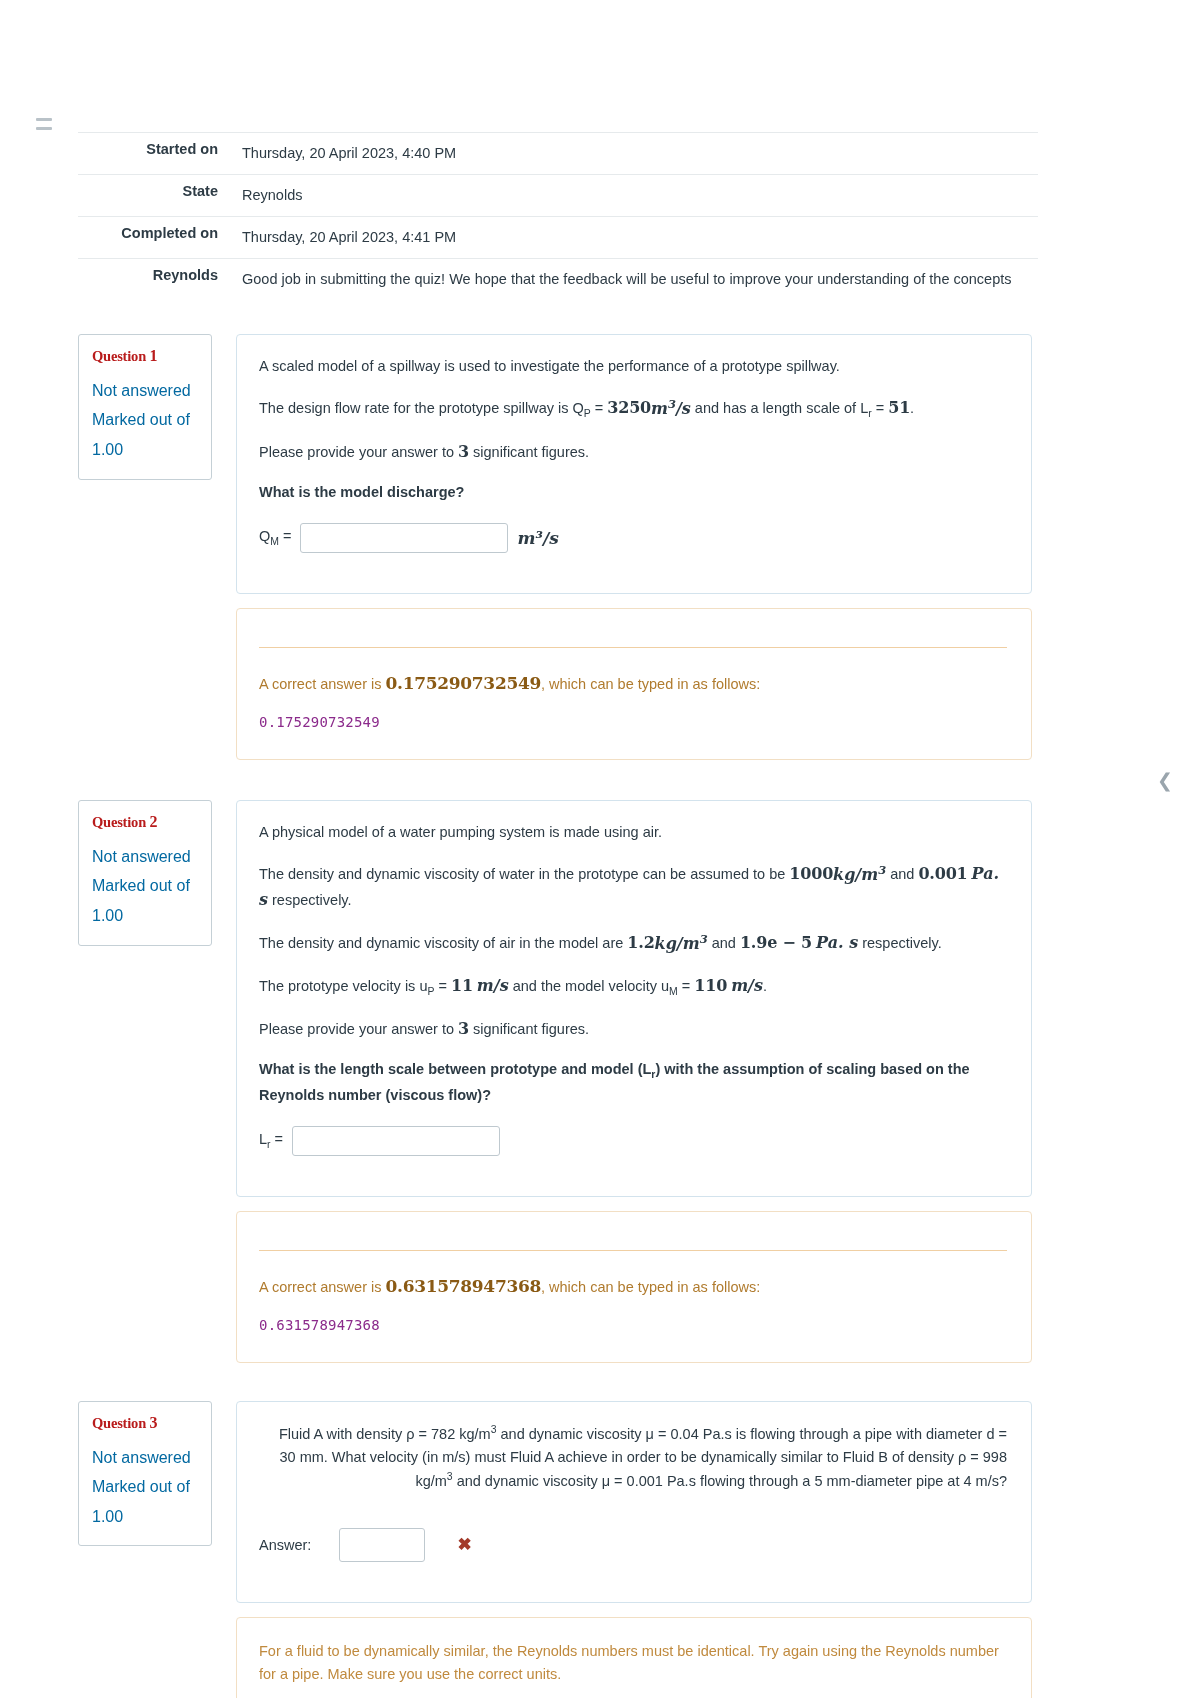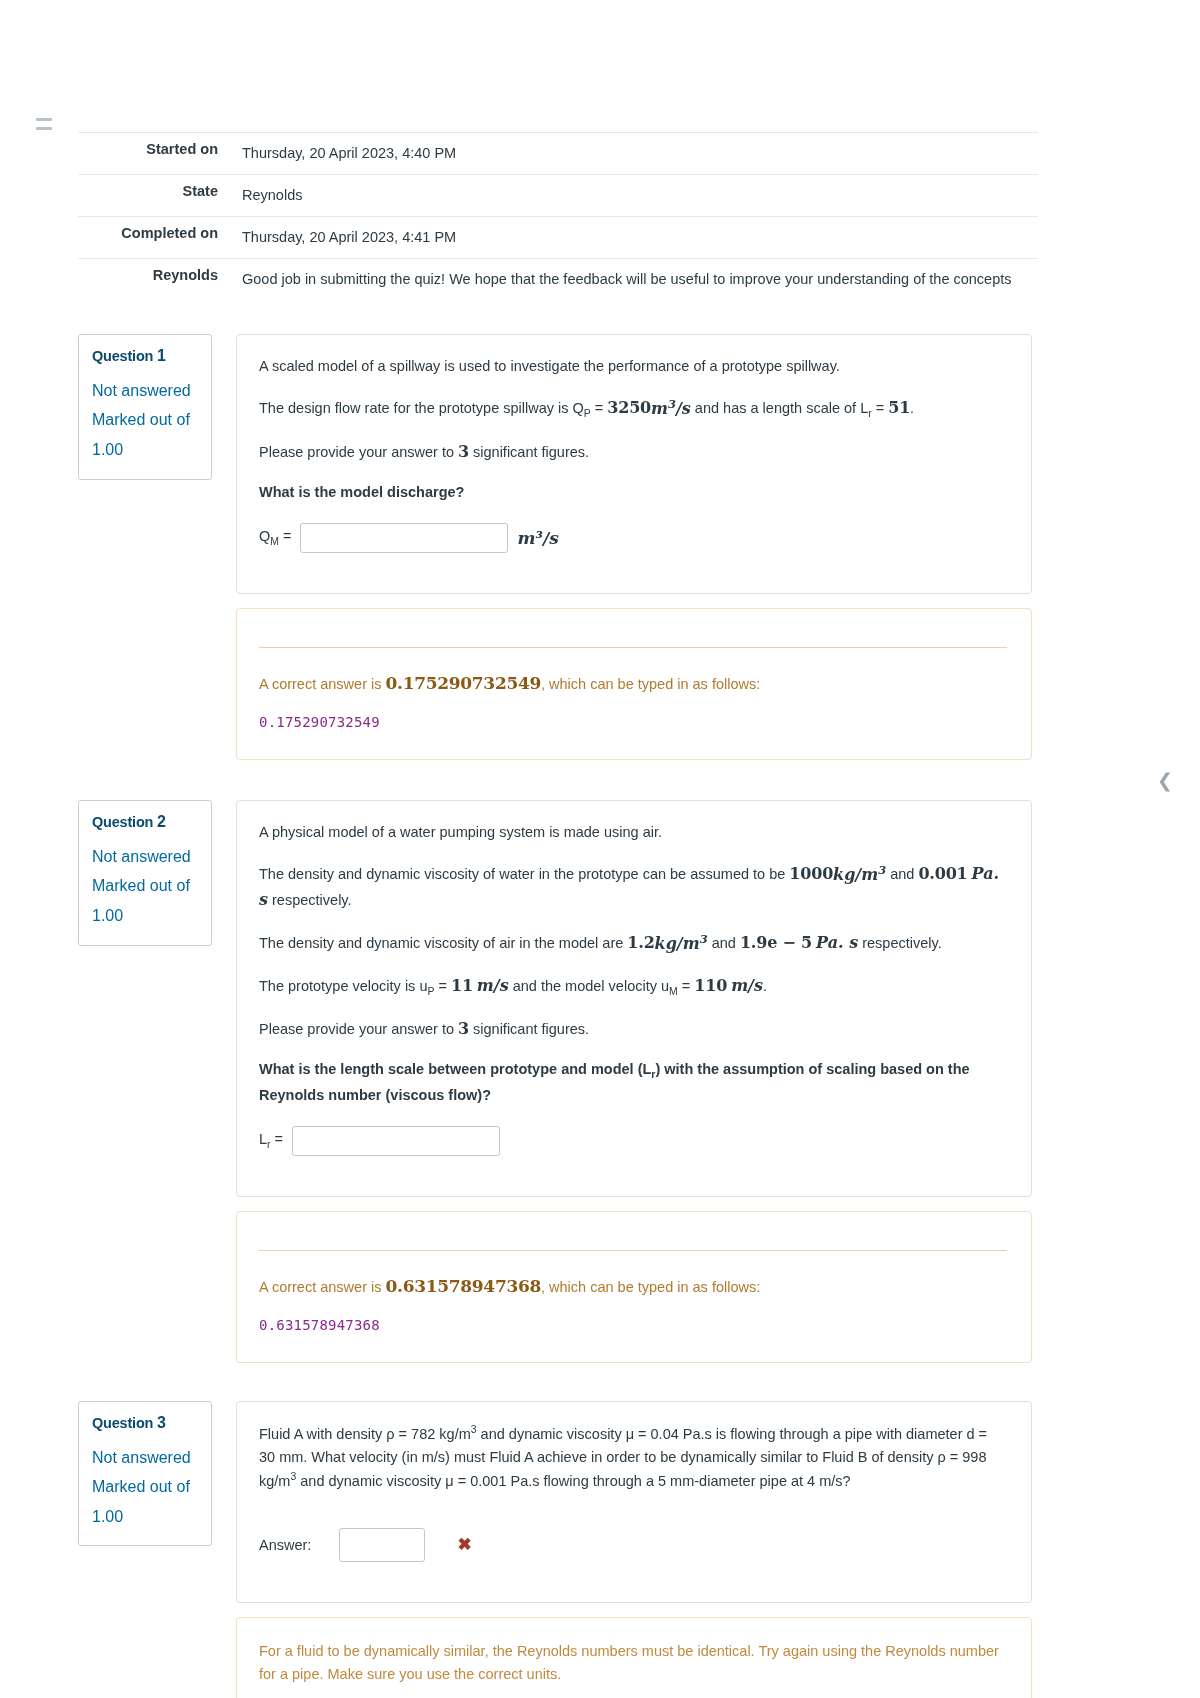--- a/index.html
+++ b/index.html
@@ -101,23 +101,24 @@
     flex: 0 0 134px;
     border: 1px solid #c5d0d6;
     border-radius: 3px;
     padding: 12px 13px 14px 13px;
     background: #fff;
     margin-right: 24px;
   }
   .q-info .q-no {
     font-weight: bold;
     font-size: 14.5px;
-    color: #0c4a6e;
+    color: #b91c1c;
     margin-bottom: 11px;
     letter-spacing: -0.2px;
+    font-family: Liberation Serif, serif;
   }
   .q-info .q-no .qnum { font-size: 16px; }
   .q-info .q-state,
   .q-info .q-marks {
     font-size: 16px;
     color: #0369a1;
     line-height: 1.85;
   }
 
   .q-content {
@@ -352,21 +353,21 @@
     <div class="q-info">
       <div class="q-no">
         <span>Question</span>
         <span class="qnum">3</span>
       </div>
       <div class="q-state">Not answered</div>
       <div class="q-marks">Marked out of 1.00</div>
     </div>
 
     <div class="q-content">
-      <p style="margin-bottom:0;">
+      <p style="margin-bottom:0;text-align:right;">
         <span>Fluid A with density ρ = 782 kg/m</span><sup>3</sup><span> and dynamic viscosity μ = 0.04 Pa.s is flowing through a pipe with diameter d = 30 mm. What velocity (in m/s) must Fluid A achieve in order to be dynamically similar to Fluid B of density ρ = 998 kg/m</span><sup>3</sup><span> and dynamic viscosity μ = 0.001 Pa.s flowing through a 5 mm-diameter pipe at 4 m/s?</span>
       </p>
 
       <div class="answer-row" style="margin-top:34px;gap:28px;">
         <span class="lbl">Answer:</span>
         <input class="ans-input narrow" type="text" value="" style="">
         <span class="cross">✖</span>
       </div>
     </div>
   </div>

